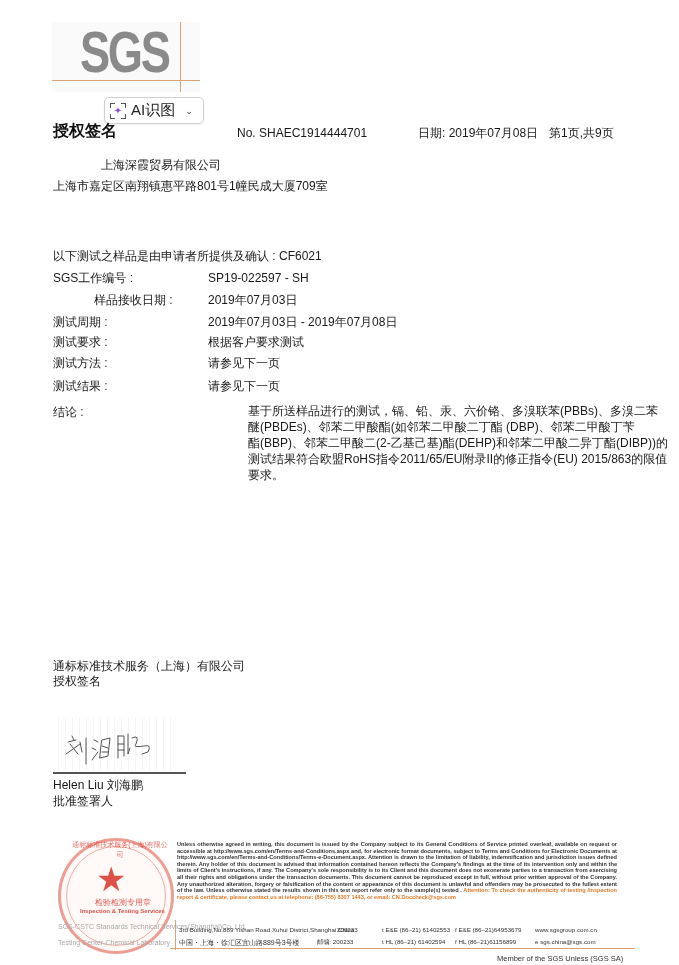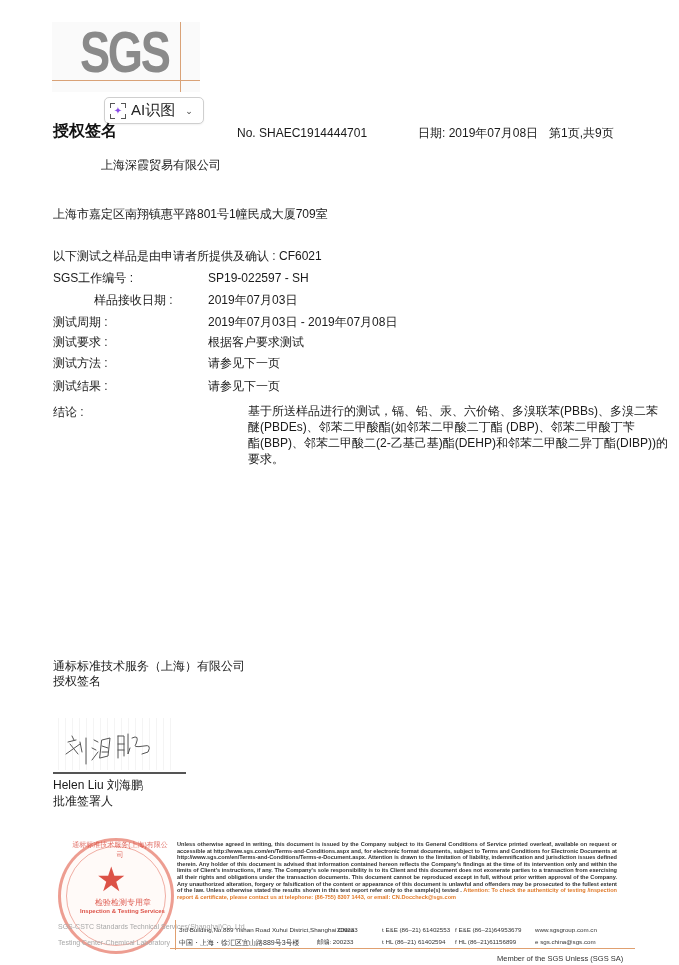--- a/index.html
+++ b/index.html
@@ -80,21 +80,21 @@
   <span class="ai-label">AI识图</span>
   <span class="ai-chev">⌄</span>
 </div>
 
 <div class="abs title">授权签名</div>
 <div class="abs report-no txt">No. SHAEC1914444701</div>
 <div class="abs report-date txt">日期: 2019年07月08日</div>
 <div class="abs page-no txt">第1页,共9页</div>
 
 <div class="abs txt" style="left:53px; top:157px;margin-left:48px;">上海深霞贸易有限公司</div>
-<div class="abs txt" style="left:53px; top:178px;margin-top:28px;">上海市嘉定区南翔镇惠平路801号1幢民成大厦709室</div>
+<div class="abs txt" style="left:53px; top:178px;">上海市嘉定区南翔镇惠平路801号1幢民成大厦709室</div>
 
 <div class="abs txt" style="left:53px; top:248px;">以下测试之样品是由申请者所提供及确认 : CF6021</div>
 
 <div class="abs txt row-label" style="top:270px;">SGS工作编号 :</div>
 <div class="abs txt row-value" style="top:270px;">SP19-022597 - SH</div>
 
 <div class="abs txt row-label" style="top:292px;margin-left:41px;">样品接收日期 :</div>
 <div class="abs txt row-value" style="top:292px;">2019年07月03日</div>
 
 <div class="abs txt row-label" style="top:314px;">测试周期 :</div>
@@ -107,20 +107,21 @@
 <div class="abs txt row-value" style="top:355px;">请参见下一页</div>
 
 <div class="abs txt row-label" style="top:378px;">测试结果 :</div>
 <div class="abs txt row-value" style="top:378px;">请参见下一页</div>
 
 <div class="abs txt row-label" style="top:404px;">结论 :</div>
 <div class="abs conclusion">
   <div class="txt">基于所送样品进行的测试，镉、铅、汞、六价铬、多溴联苯(PBBs)、多溴二苯</div>
   <div class="txt">醚(PBDEs)、邻苯二甲酸酯(如邻苯二甲酸二丁酯 (DBP)、邻苯二甲酸丁苄</div>
   <div class="txt">酯(BBP)、邻苯二甲酸二(2-乙基己基)酯(DEHP)和邻苯二甲酸二异丁酯(DIBP))的</div>
+  <div class="txt">测试结果符合欧盟RoHS指令2011/65/EU附录II的修正指令(EU) 2015/863的限值</div>
   <div class="txt">要求。</div>
 </div>
 
 <div class="abs txt" style="left:53px; top:658px;">通标标准技术服务（上海）有限公司</div>
 <div class="abs txt" style="left:53px; top:673px;">授权签名</div>
 
 <div class="abs sig-area">
   <svg width="120" height="52" viewBox="0 0 120 52">
     <g fill="none" stroke="#555" stroke-width="1" stroke-linecap="round">
       <path d="M16 24 L24 22 M20 18 L22 22 M14 36 L28 26 M18 26 L26 36 M28 24 L30 34 M34 20 L34 46"></path>

